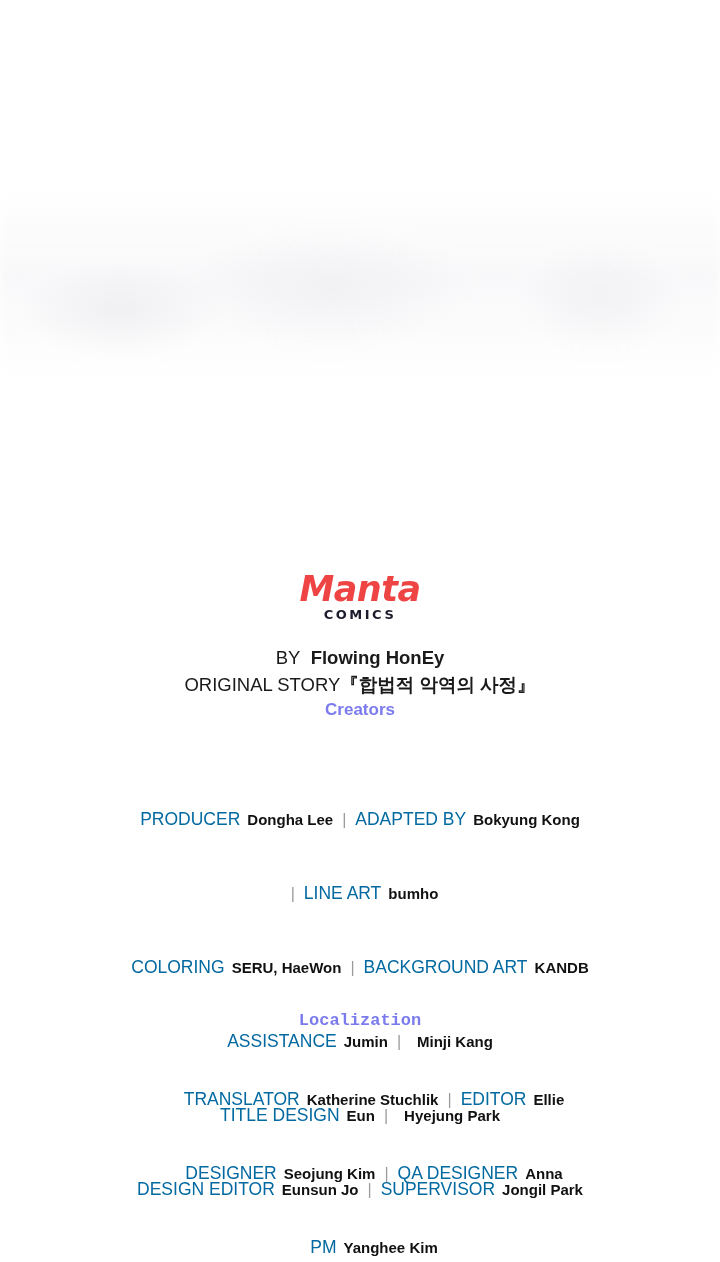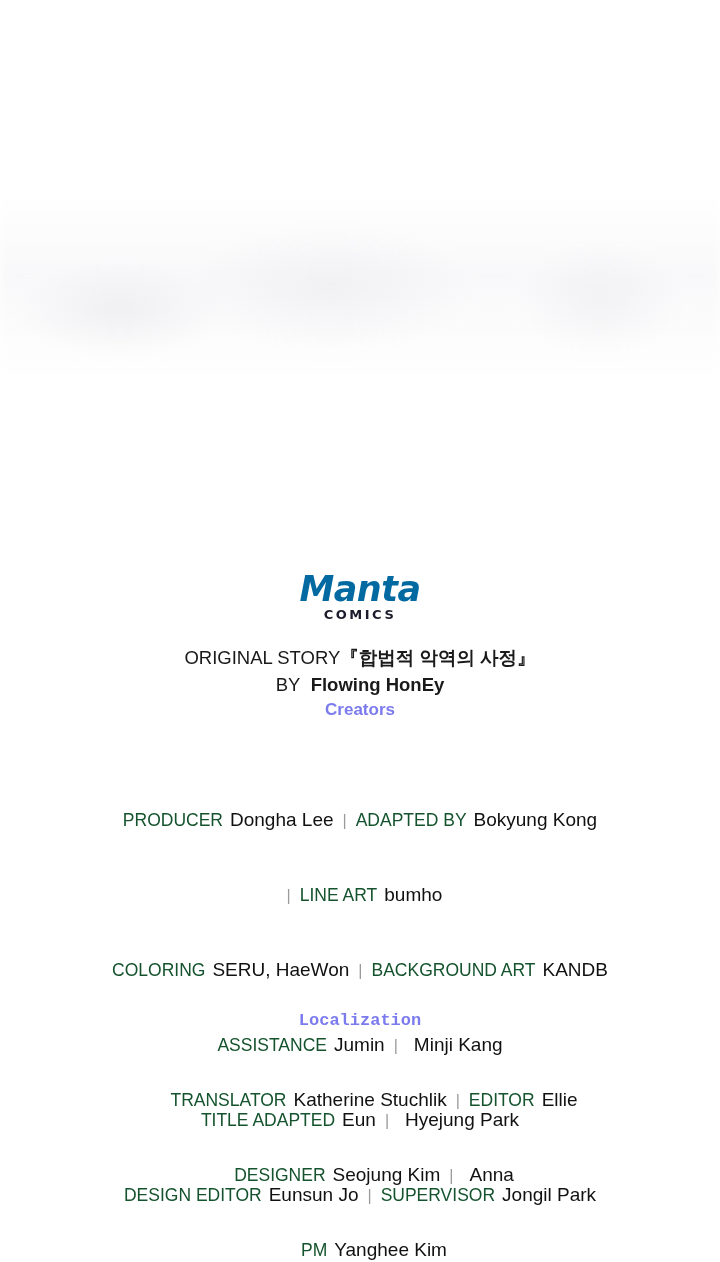--- a/index.html
+++ b/index.html
@@ -51,21 +51,21 @@
     top: 570px;
     width: 720px;
     text-align: center;
   }
   .logo-manta {
     font-family: "DejaVu Sans", sans-serif;
     font-weight: bold;
     font-style: italic;
     font-size: 35px;
     letter-spacing: -0.5px;
-    color: #0369a1;
+    color: #ef4444;
     line-height: 38px;
   }
   .logo-comics {
     font-family: "DejaVu Sans", sans-serif;
     font-weight: bold;
     font-size: 13px;
     letter-spacing: 2.5px;
     color: #1b1b2b;
     line-height: 16px;
     margin-top: -1px;
@@ -110,25 +110,25 @@
     white-space: nowrap;
   }
   .credit-item {
     display: inline-flex;
     align-items: baseline;
     white-space: nowrap;
   }
   .credit-role {
     font-size: 17.5px;
     font-weight: 400;
-    color: #14532d;
+    color: #0369a1;
   }
   .credit-name {
-    font-size: 19px;
-    font-weight: normal;
+    font-size: 15px;
+    font-weight: bold;
     color: #111111;
     margin-left: 7px;
     margin-top: 42px;
   }
   .sep {
     display: inline-block;
     color: #9a9a9a;
     font-size: 16px;
     font-weight: 300;
     margin: 0 9px;
@@ -143,24 +143,24 @@
 
   <div class="credits">
 
     <div class="logo-wrap">
       <div class="logo-manta">Manta</div>
       <div class="logo-comics">COMICS</div>
     </div>
 
     <div class="orig-block">
       <div class="orig-line">
+        <span class="lbl">BY</span>&nbsp;&nbsp;<span class="val">Flowing HonEy</span>
+      </div>
+      <div class="orig-line">
         <span class="lbl">ORIGINAL STORY</span><span class="val">『합법적 악역의 사정』</span>
-      </div>
-      <div class="orig-line">
-        <span class="lbl">BY</span>&nbsp;&nbsp;<span class="val">Flowing HonEy</span>
       </div>
     </div>
 
     <div class="section-title creators-title">Creators</div>
 
     <div class="creators-rows">
 
       <div class="credit-row">
         <span class="credit-item">
           <span class="credit-role">PRODUCER</span>
@@ -199,21 +199,21 @@
           <span class="credit-name">Jumin</span>
         </span>
         <span class="sep">|</span>
         <span class="credit-item">
           <span class="credit-name">Minji Kang</span>
         </span>
       </div>
 
       <div class="credit-row">
         <span class="credit-item">
-          <span class="credit-role">TITLE ADAPTED</span>
+          <span class="credit-role">TITLE DESIGN</span>
           <span class="credit-name">Eun</span>
         </span>
         <span class="sep">|</span>
         <span class="credit-item">
           <span class="credit-name">Hyejung Park</span>
         </span>
       </div>
 
       <div class="credit-row">
         <span class="credit-item">
@@ -245,20 +245,21 @@
         </span>
       </div>
 
       <div class="credit-row">
         <span class="credit-item">
           <span class="credit-role">DESIGNER</span>
           <span class="credit-name">Seojung Kim</span>
         </span>
         <span class="sep">|</span>
         <span class="credit-item">
+          <span class="credit-role">QA DESIGNER</span>
           <span class="credit-name">Anna</span>
         </span>
       </div>
 
       <div class="credit-row">
         <span class="credit-item">
           <span class="credit-role">PM</span>
           <span class="credit-name">Yanghee Kim</span>
         </span>
       </div>

